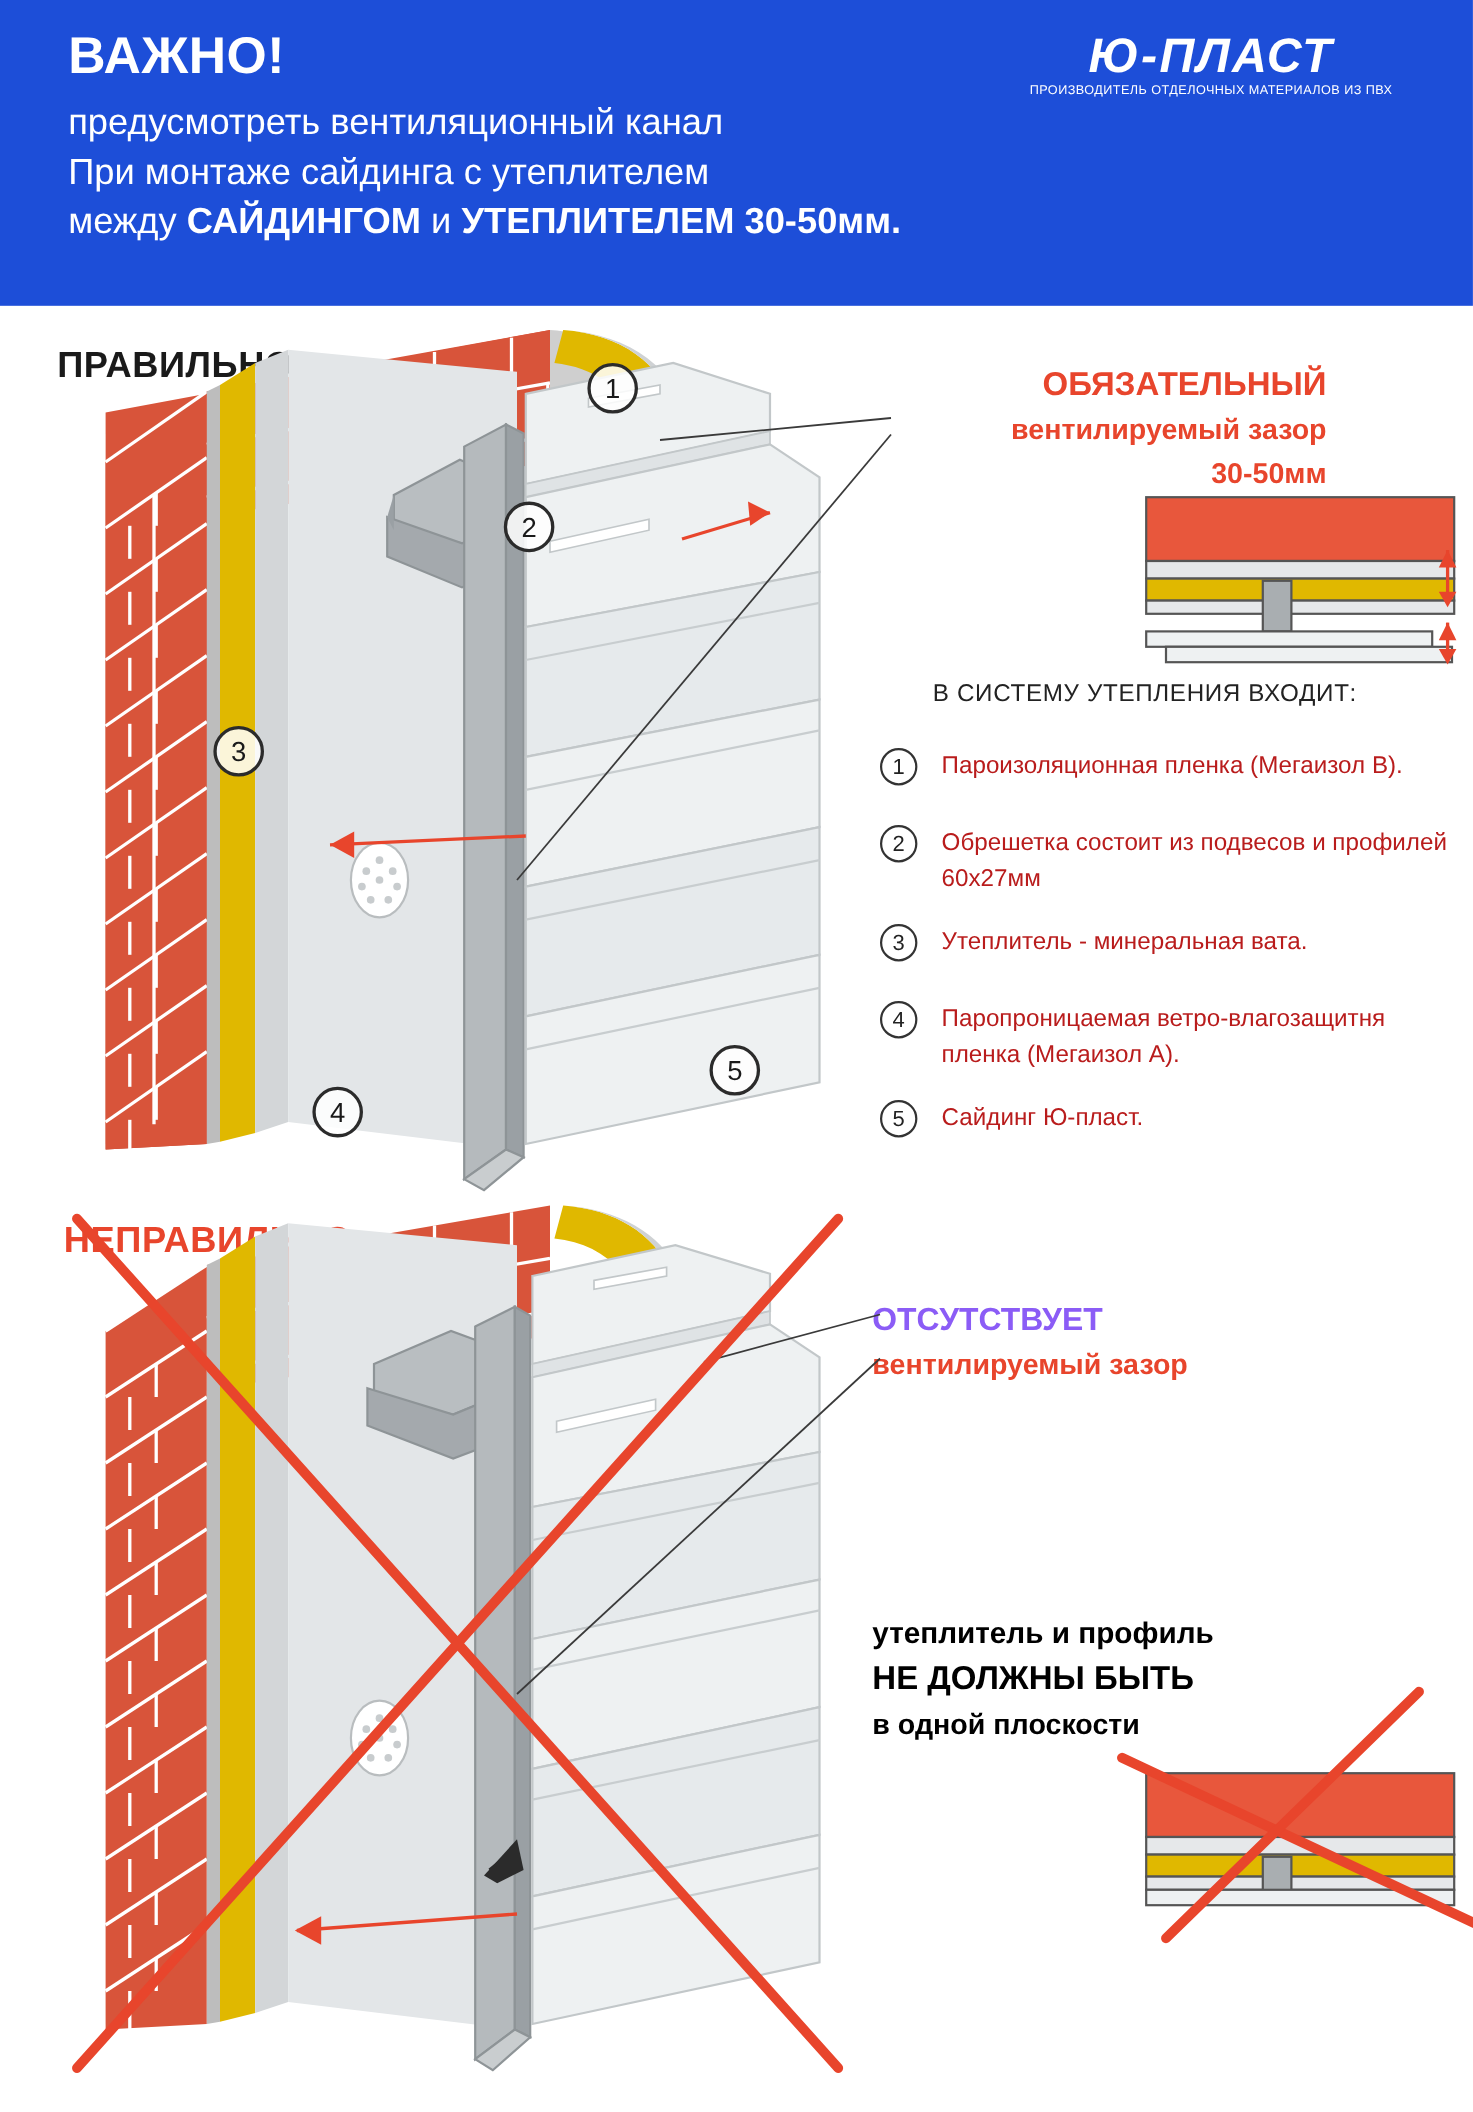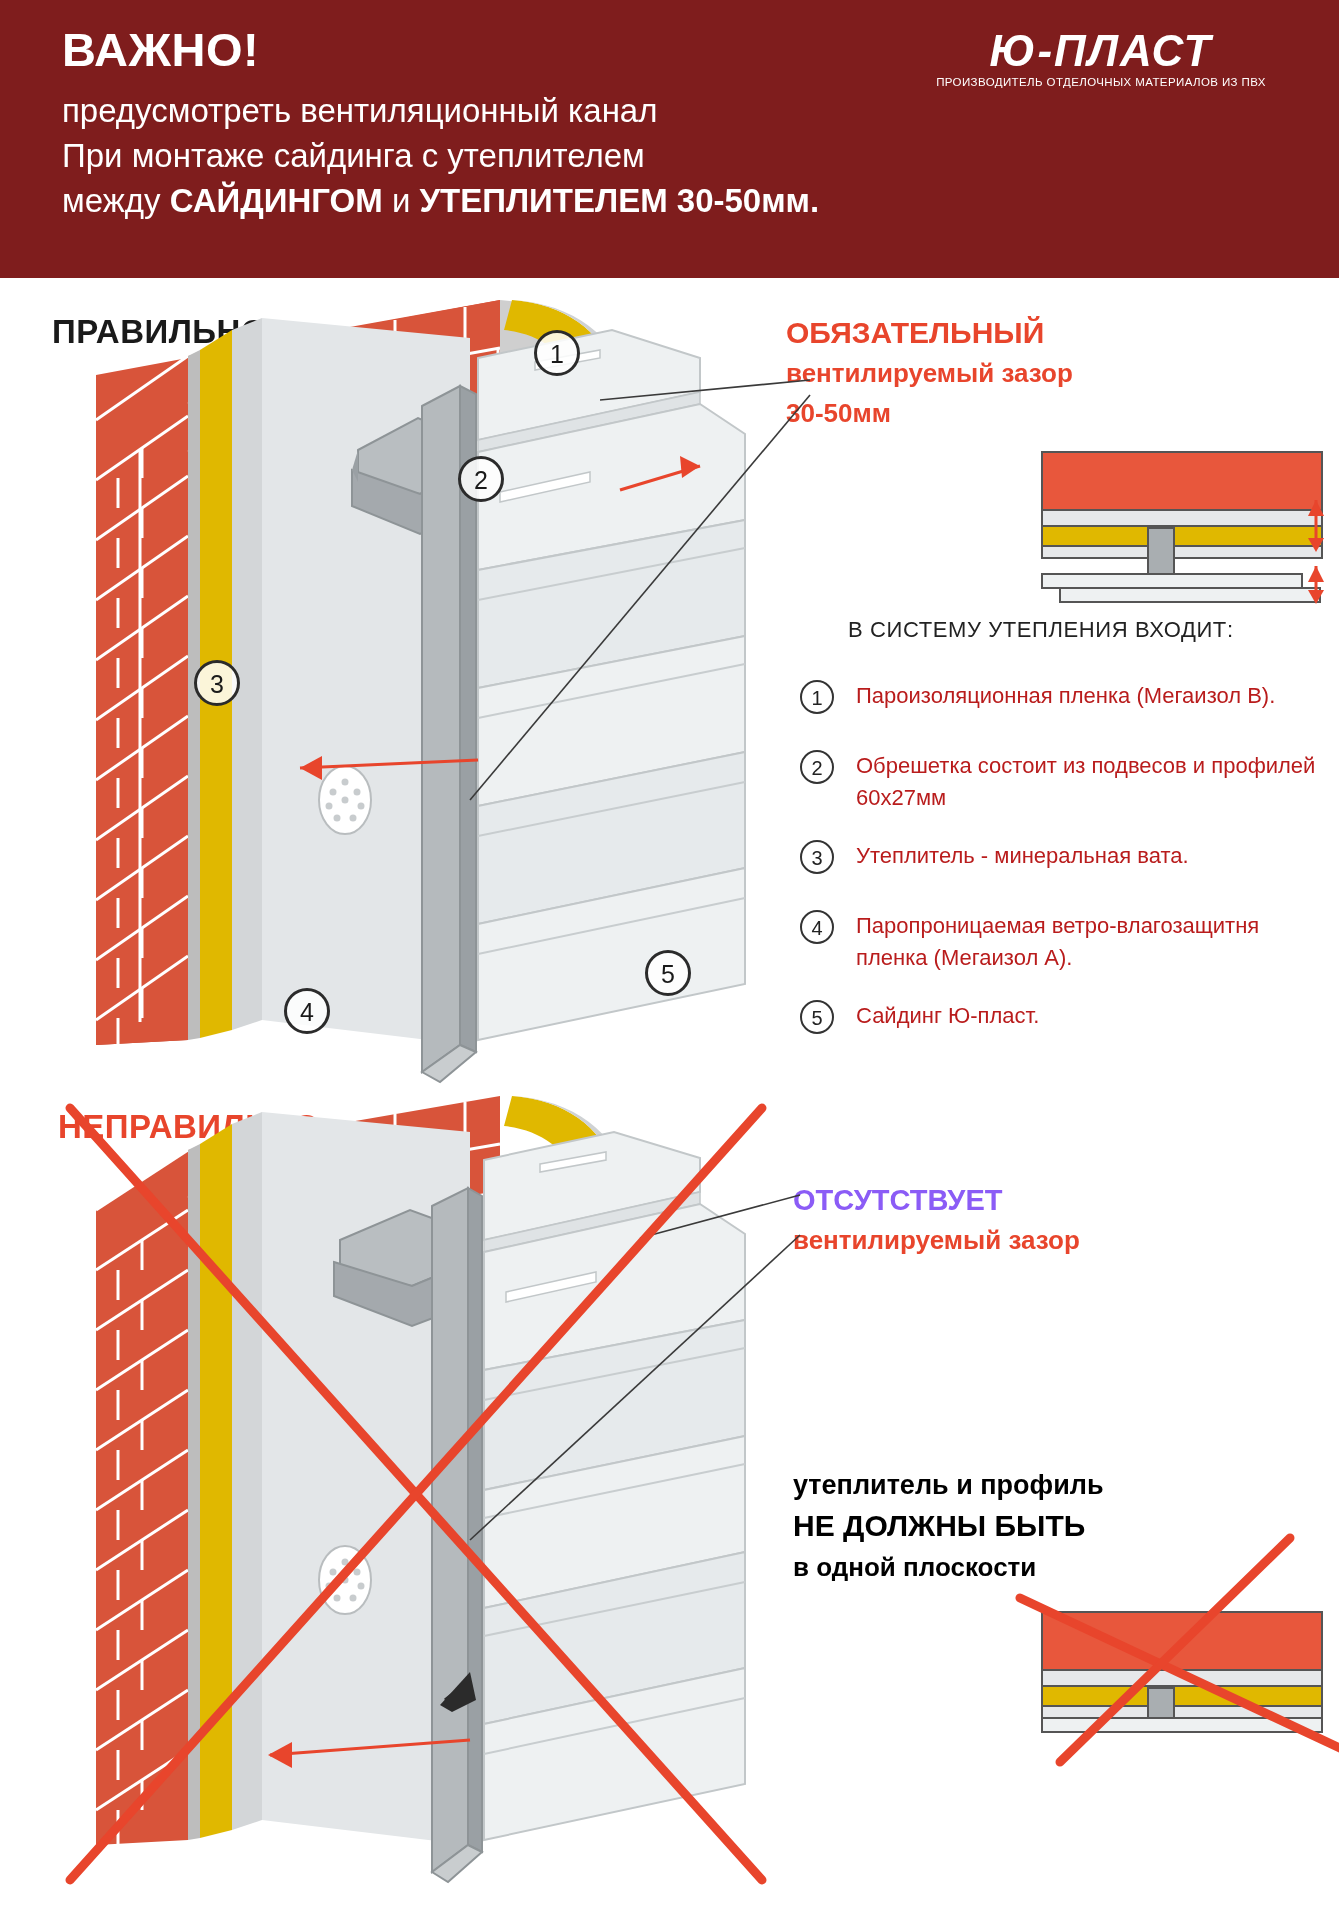--- a/index.html
+++ b/index.html
@@ -14,21 +14,21 @@
     font-family: "Liberation Sans", sans-serif;
     overflow: hidden;
   }
 
   
   .header {
     position: absolute;
     left: 0; top: 0;
     width: 1339px;
     height: 278px;
-    background: #7f1d1d;
+    background: #1d4ed8;
     color: #ffffff;
     box-sizing: border-box;
   }
   .header-title {
     position: absolute;
     left: 62px; top: 22px;
     font-size: 47px;
     font-weight: bold;
     letter-spacing: 0.5px;
   }
@@ -82,22 +82,23 @@
     position: absolute;
     left: 58px; top: 1108px;
     font-size: 33px;
     font-weight: bold;
     color: #e8452c;
     letter-spacing: 0.5px;
   }
 
   .callout-gap {
     position: absolute;
-    left: 786px; top: 313px;
+    left: 786px; top: 330px;
     width: 420px;
+    text-align: right;
   }
   .callout-gap .l1 {
     font-size: 30px;
     font-weight: bold;
     color: #e8452c;
     line-height: 40px;
   }
   .callout-gap .l2, .callout-gap .l3 {
     font-size: 26px;
     font-weight: bold;

